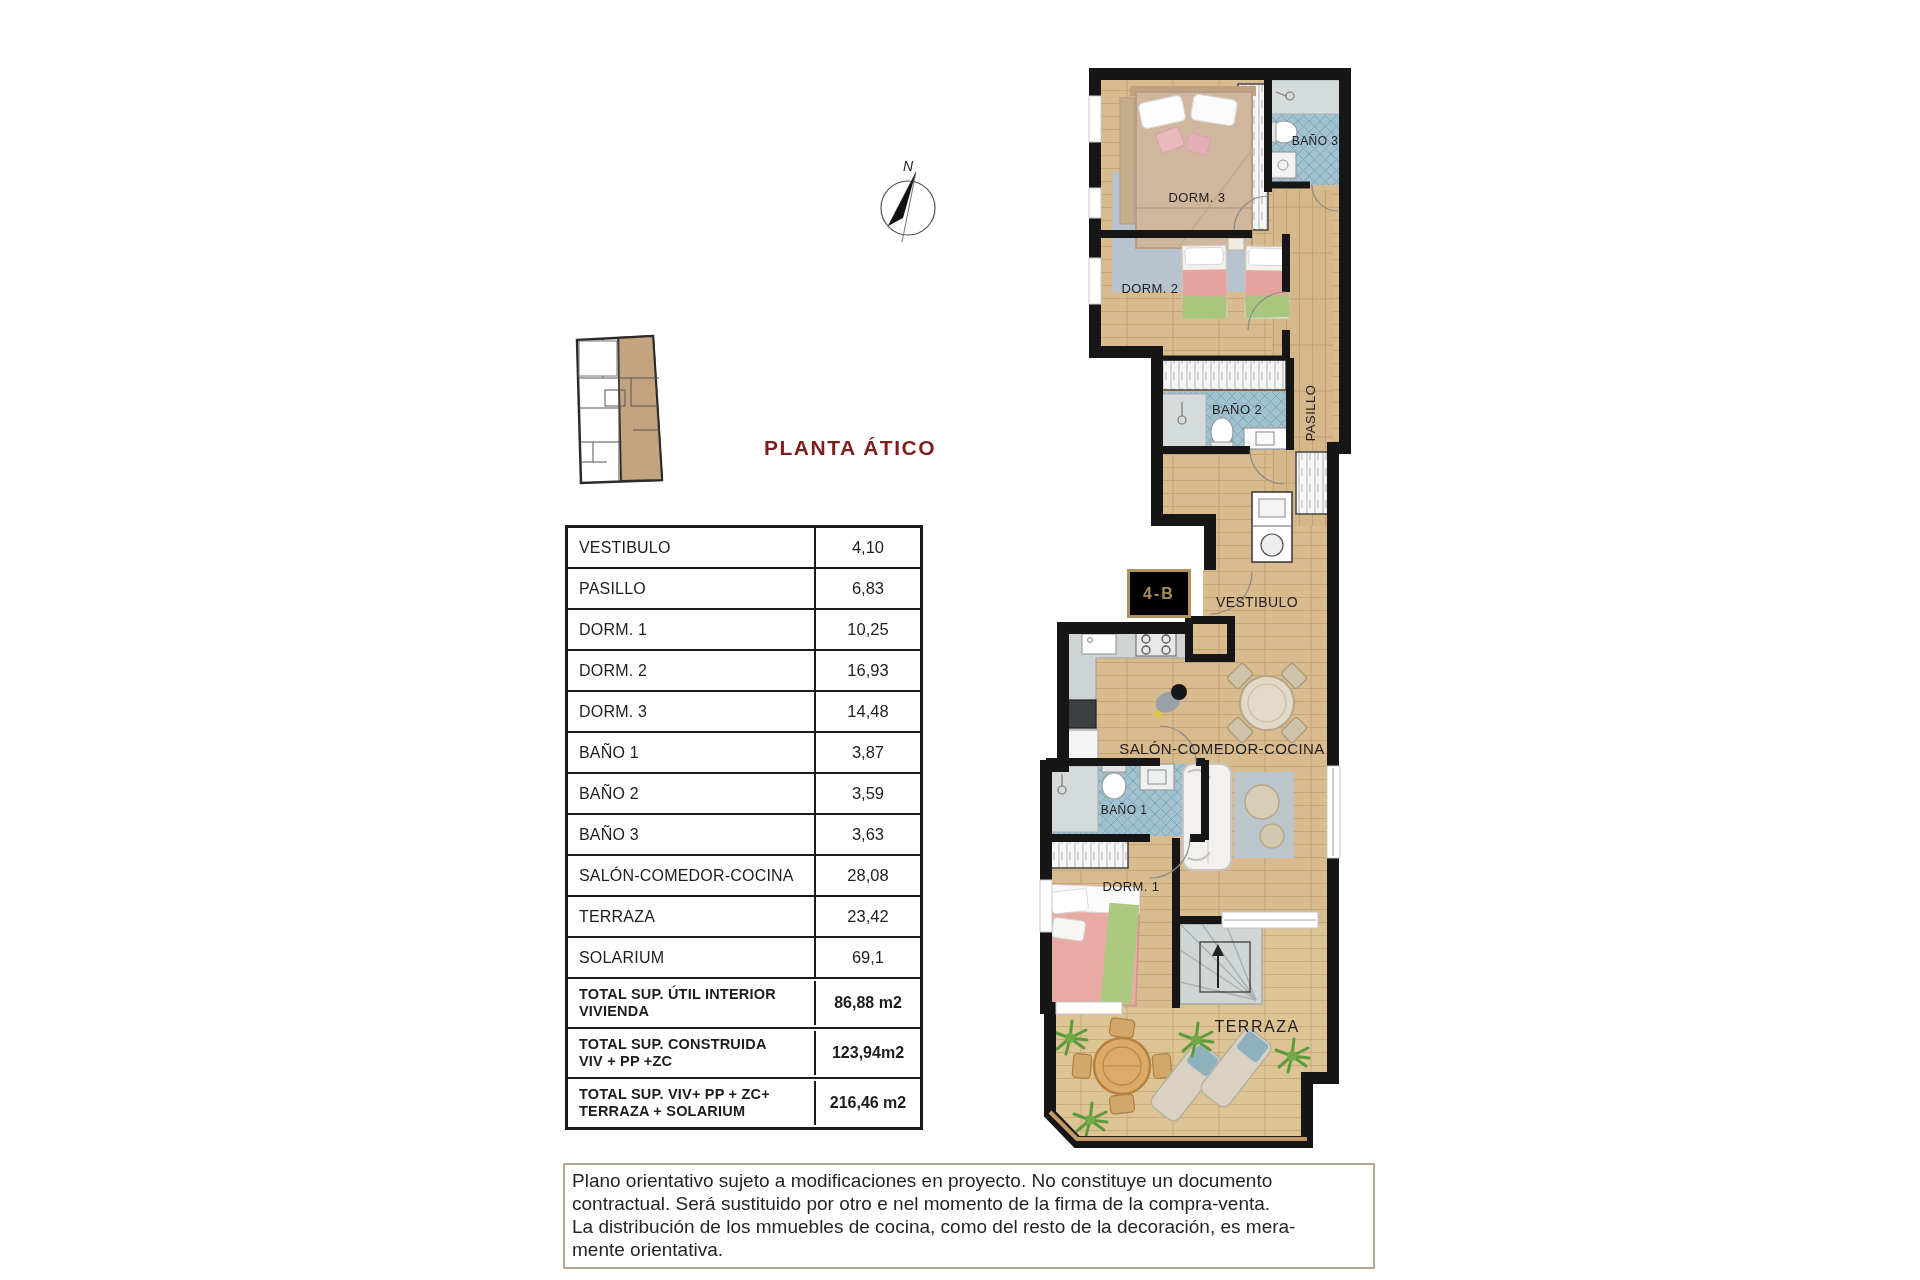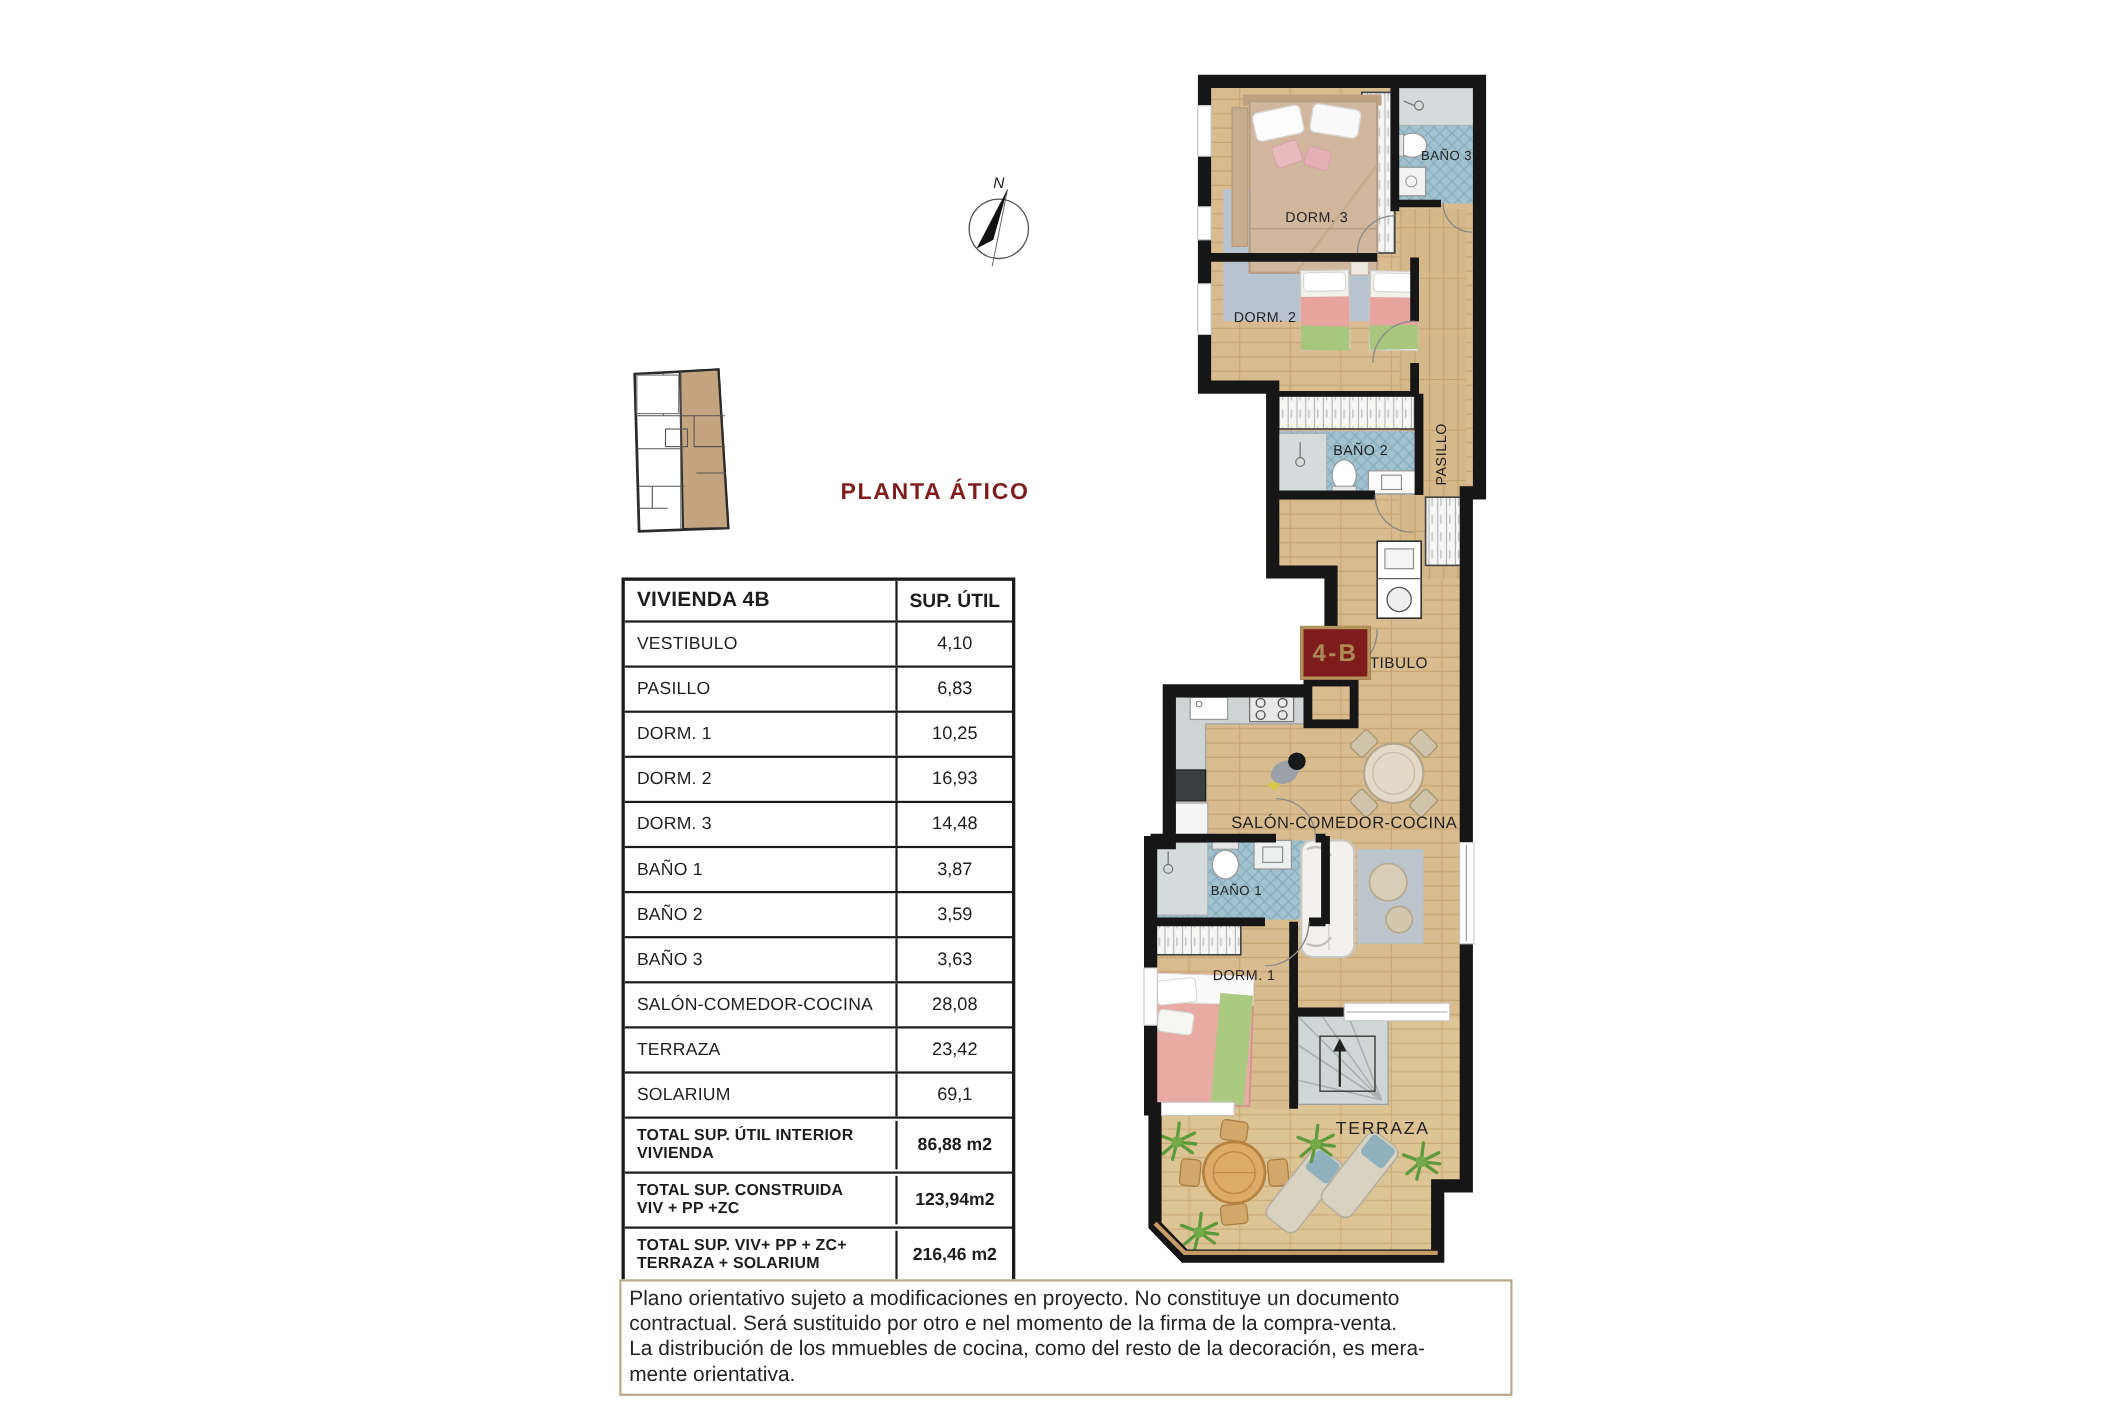--- a/index.html
+++ b/index.html
@@ -28,23 +28,23 @@
   .t-total .cell-r{font-size:16px;font-weight:bold;}
 
   
   .plan-label{position:absolute;transform:translate(-50%,-50%);font-size:13px;color:#1f1f1f;
     white-space:nowrap;letter-spacing:.4px;}
   .lbl-small{font-size:12px;}
   .lbl-salon{font-size:15px;}
   .lbl-vest{font-size:14px;}
   .lbl-terraza{font-size:16px;letter-spacing:1.5px;}
   .lbl-pasillo{transform:translate(-50%,-50%) rotate(-90deg);font-size:13px;letter-spacing:.5px;}
-  .unit-badge{position:absolute;left:1182px;top:569px;width:58px;height:43px;background:#7f1d1d;
+  .unit-badge{position:absolute;left:1127px;top:569px;width:58px;height:43px;background:#000000;
     border:3px solid #b2935b;display:flex;align-items:center;justify-content:center;
-    color:#ab8c55;font-size:22px;font-weight:bold;letter-spacing:2px;}
+    color:#ab8c55;font-size:16px;font-weight:bold;letter-spacing:2px;}
   .compass-n{position:absolute;left:903px;top:158px;font-size:14px;font-style:italic;color:#222;}
 
   
   .disclaimer{position:absolute;left:563px;top:1163px;width:792px;border:2px solid #b9a98a;
     background:#fff;padding:4px 9px 6px 7px;font-size:19px;line-height:23px;color:#242424;
     white-space:pre-line;}
 </style>
 </head>
 <body>
 
@@ -71,24 +71,20 @@
       <rect x="42" y="60" width="20" height="16"></rect>
       <path d="M17,132 H44 M30,112 V132"></path>
       <path d="M70,100 H97"></path>
     </g>
     <rect x="16" y="11" width="38" height="35" fill="#fff" stroke="#777" stroke-width="1"></rect>
   </svg>
 
   <div class="plan-title">PLANTA ÁTICO</div>
 
   <div class="areas-table">
-    <div class="t-row t-head">
-      <div class="cell-l">VIVIENDA 4B</div>
-      <div class="cell-r">SUP. ÚTIL</div>
-    </div>
     <div class="t-row t-data">
       <div class="cell-l">VESTIBULO</div>
       <div class="cell-r">4,10</div>
     </div>
     <div class="t-row t-data">
       <div class="cell-l">PASILLO</div>
       <div class="cell-r">6,83</div>
     </div>
     <div class="t-row t-data">
       <div class="cell-l">DORM. 1</div>

